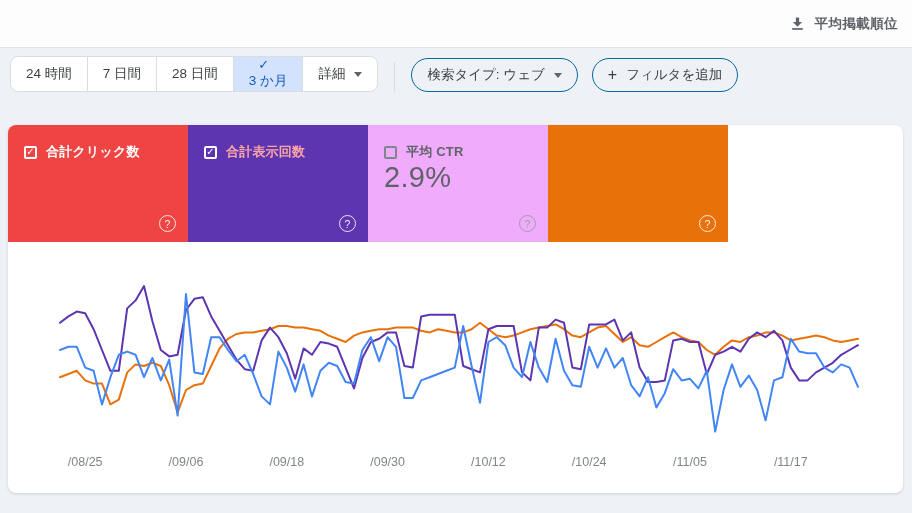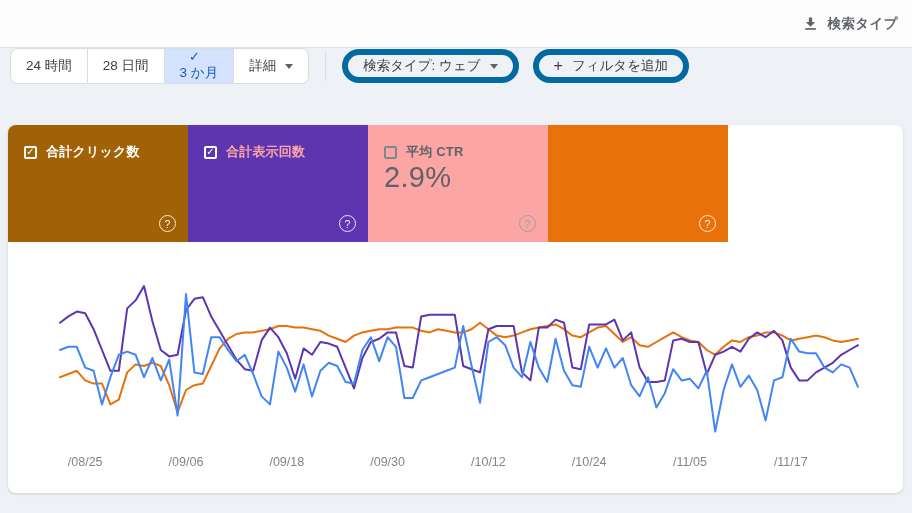--- a/index.html
+++ b/index.html
@@ -17,22 +17,22 @@
   }
   .page-title{margin-left:28px;font-size:16.5px;font-weight:500;color:#202124;letter-spacing:.2px;}
   .export-btn{
     margin-left:auto;margin-right:6px;display:flex;align-items:center;gap:9px;
     background:none;border:none;cursor:pointer;
     color:#5f6368;font-size:13.5px;font-weight:600;letter-spacing:.4px;
     font-family:inherit;padding:6px 8px;
   }
   
   .filter-row{
-    position:absolute;top:48px;left:10px;right:0;height:36px;
-    display:flex;align-items:center;overflow:hidden;
+    position:absolute;top:56px;left:10px;right:0;height:36px;
+    display:flex;align-items:flex-end;overflow:hidden;
   }
   .seg-group{
     display:flex;height:34px;background:#fff;
     border:1px solid #dadce0;border-radius:8px;overflow:hidden;
   }
   .seg{
     display:flex;align-items:center;padding:0 15px;cursor:pointer;
     font-size:13.5px;color:#3c4043;border-left:1px solid #dadce0;white-space:nowrap;
   }
   .seg:first-child{border-left:none;}
@@ -40,37 +40,37 @@
   .seg .check-icon{margin-right:9px;font-size:13px;color:#185abc;}
   .seg .check-icon::before{content:"\2713";}
   .caret{
     display:inline-block;width:0;height:0;margin-left:9px;
     border-left:4.5px solid transparent;border-right:4.5px solid transparent;
     border-top:5.5px solid #5f6368;
   }
   .vdivider{width:1px;height:30px;background:#dadce0;margin:0 16px;}
   .chip{
     display:flex;align-items:center;height:34px;padding:0 15px;margin-right:14px;
-    background:transparent;border:6px solid #0369a1;border-radius:17px;cursor:pointer;
+    background:transparent;border:1px solid #0369a1;border-radius:17px;cursor:pointer;
     font-size:13.5px;color:#3c4043;font-family:inherit;white-space:nowrap;
   }
   .plus-icon{font-size:16px;color:#3c4043;margin-right:9px;line-height:1;}
   .plus-icon::before{content:"+";}
   .last-updated{margin-left:auto;font-size:13.5px;color:#80868b;white-space:nowrap;}
   
   .card{
     position:absolute;left:8px;top:125px;width:895px;height:368px;
     background:#fff;border-radius:8px;overflow:hidden;
     box-shadow:0 1px 3px rgba(60,64,67,.18);
   }
   .tiles{display:flex;}
   .tile{position:relative;width:180px;height:117px;box-sizing:border-box;padding:18px 16px;cursor:pointer;}
-  .tile-blue{background:#a16207;color:#fff;}
+  .tile-blue{background:#ef4444;color:#fff;}
   .tile-purple{background:#5e35b1;color:#fca5a5;}
-  .tile-white{background:#fca5a5;color:#5f6368;}
+  .tile-white{background:#f0abfc;color:#5f6368;}
   .tile-orange{background:#e8710a;color:#202124;}
   .tile-head{display:flex;align-items:center;gap:9px;}
   .tile-label{font-size:13px;font-weight:700;letter-spacing:.2px;white-space:nowrap;}
   .cb{
     width:13px;height:13px;box-sizing:border-box;flex:0 0 13px;
     display:flex;align-items:center;justify-content:center;
     font-size:10px;line-height:1;border-radius:2px;
   }
   .cb-white{border:2px solid #fff;color:#fff;}
   .cb-white.checked::before{content:"\2713";}
@@ -92,28 +92,31 @@
 </style>
 </head>
 <body>
 
 <div class="header">
   <button class="export-btn">
     <svg width="17" height="17" viewBox="0 0 24 24" fill="#5f6368" aria-hidden="true">
       <path d="M12 16.5l6.5-6.5h-4.2V3.5h-4.6V10H5.5z"></path>
       <rect x="4.5" y="18.5" width="15" height="2.4"></rect>
     </svg>
-    <span>検索タイプ</span>
+    <span>平均掲載順位</span>
   </button>
 </div>
 
 <div class="filter-row">
   <div class="seg-group">
     <div class="seg">
       <span>24 時間</span>
+    </div>
+    <div class="seg">
+      <span>7 日間</span>
     </div>
     <div class="seg">
       <span>28 日間</span>
     </div>
     <div class="seg selected">
       <span class="check-icon"></span>
       <span>3 か月</span>
     </div>
     <div class="seg">
       <span>詳細</span>

